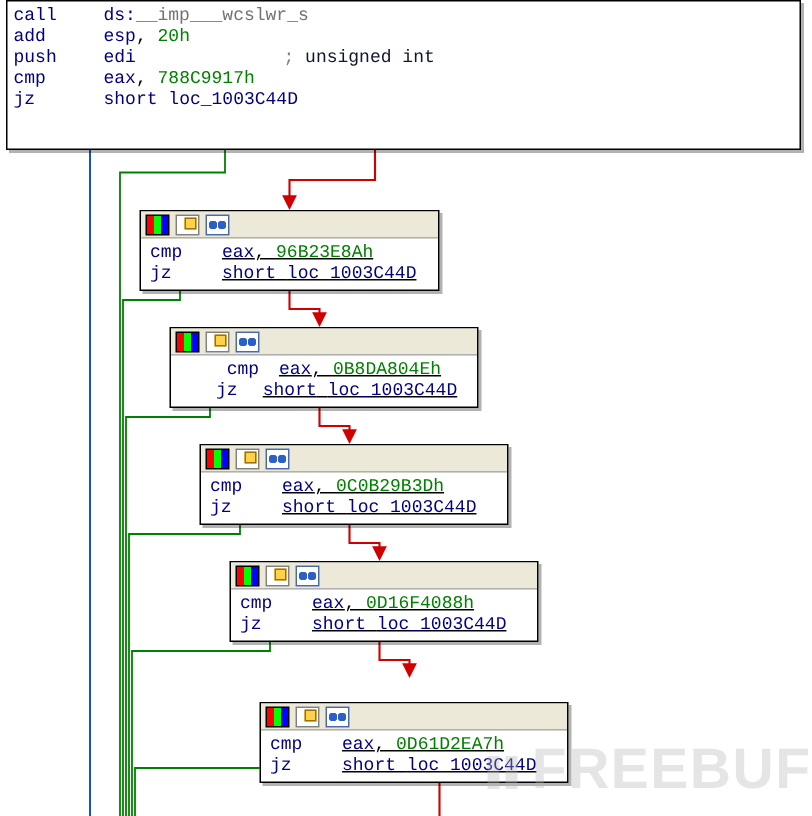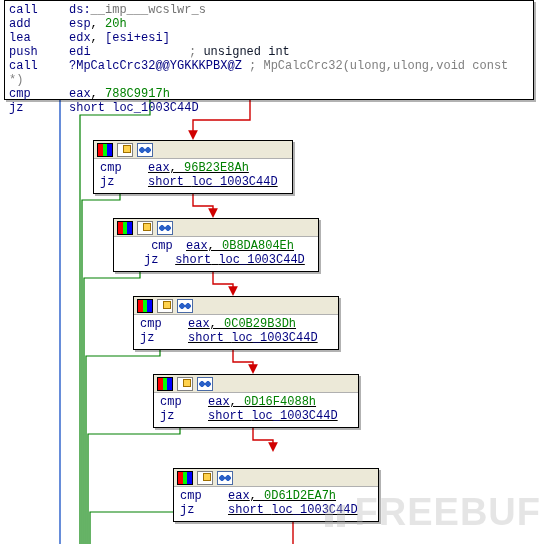--- a/index.html
+++ b/index.html
@@ -166,23 +166,21 @@
     <path d="M120,192 L120,200 L82,200 L82,544" stroke="#008000" stroke-width="1.2" fill="none"></path>
     <path d="M140,270 L140,278 L84,278 L84,544" stroke="#008000" stroke-width="1.2" fill="none"></path>
     <path d="M160,348 L160,356 L86,356 L86,544" stroke="#008000" stroke-width="1.2" fill="none"></path>
     <path d="M180,426 L180,434 L88,434 L88,544" stroke="#008000" stroke-width="1.2" fill="none"></path>
     <path d="M200,504 L200,512 L90,512 L90,544" stroke="#008000" stroke-width="1.2" fill="none"></path>
   </svg>
 
   <div class="top-panel">
     <div class="row"><span class="col-op mnem">call</span><span class="reg">ds:</span><span class="imp">__imp___wcslwr_s</span></div>
     <div class="row"><span class="col-op mnem">add</span><span class="reg">esp</span><span>, </span><span class="hex">20h</span></div>
-    <div class="row"><span class="col-op mnem">lea</span><span class="reg">edx</span><span>, </span><span class="reg">[esi+esi]</span></div>
     <div class="row"><span class="col-op mnem">push</span><span class="reg" style="display:inline-block;width:120px;">edi</span><span class="semic">; </span><span style="color:#0f172a;">unsigned int</span></div>
-    <div class="row"><span class="col-op mnem">call</span><span style="color:#000080;">?MpCalcCrc32@@YGKKKPBX@Z</span><span class="comment"> ; </span><span class="comment">MpCalcCrc32(ulong,ulong,void const *)</span></div>
     <div class="row"><span class="col-op mnem">cmp</span><span class="reg">eax</span><span>, </span><span class="hex">788C9917h</span></div>
     <div class="row"><span class="col-op mnem">jz</span><span class="short">short</span> <span class="loc">loc_1003C44D</span></div>
   </div>
 
   <div class="node" style="left:93px;top:140px;width:200px;">
     <div class="titlebar">
       <span class="ico ico-rgb"></span>
       <span class="ico ico-doc"></span>
       <span class="ico ico-wave"></span>
     </div>

